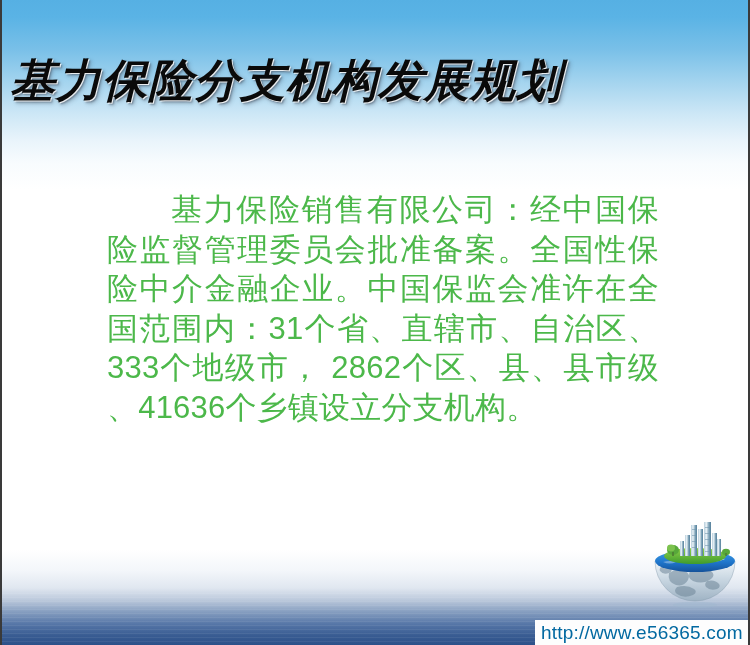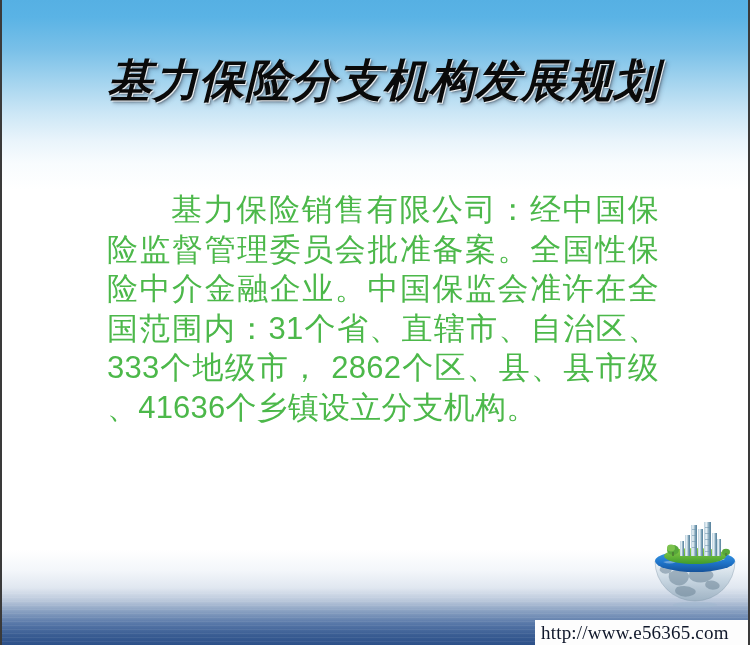--- a/index.html
+++ b/index.html
@@ -63,23 +63,23 @@
     background: repeating-linear-gradient(to bottom,
         rgba(255,255,255,0.065) 0px,
         rgba(255,255,255,0.065) 1px,
         rgba(255,255,255,0.0) 1px,
         rgba(255,255,255,0.0) 4px);
   }
 
   
   .title-wrap {
     position: absolute;
-    left: 16px; right: 0;
+    left: 8px; right: 0;
     top: 58px;
-    text-align: center;
+    text-align: left;
     pointer-events: none;
   }
   .slide-title {
     display: inline-block;
     font-family: "Liberation Serif", "DejaVu Serif", serif;
     font-size: 45px;
     font-weight: bold;
     font-style: italic;
     color: #0a0a0a;
     letter-spacing: 1px;
@@ -128,23 +128,23 @@
     left: 533px;
     top: 620px;
     width: 217px;
     height: 25px;
     background: #fdfdfd;
     box-sizing: border-box;
     display: flex;
     align-items: center;
   }
   .watermark-text {
-    font-family: Liberation Serif, serif;
+    font-family: Liberation Sans, sans-serif;
     font-size: 19px;
-    color: #0f172a;
+    color: #0369a1;
     padding-left: 6px;
     letter-spacing: 0.2px;
     white-space: nowrap;
   }
 </style>
 </head>
 <body>
 
 <div id="slide">
 

